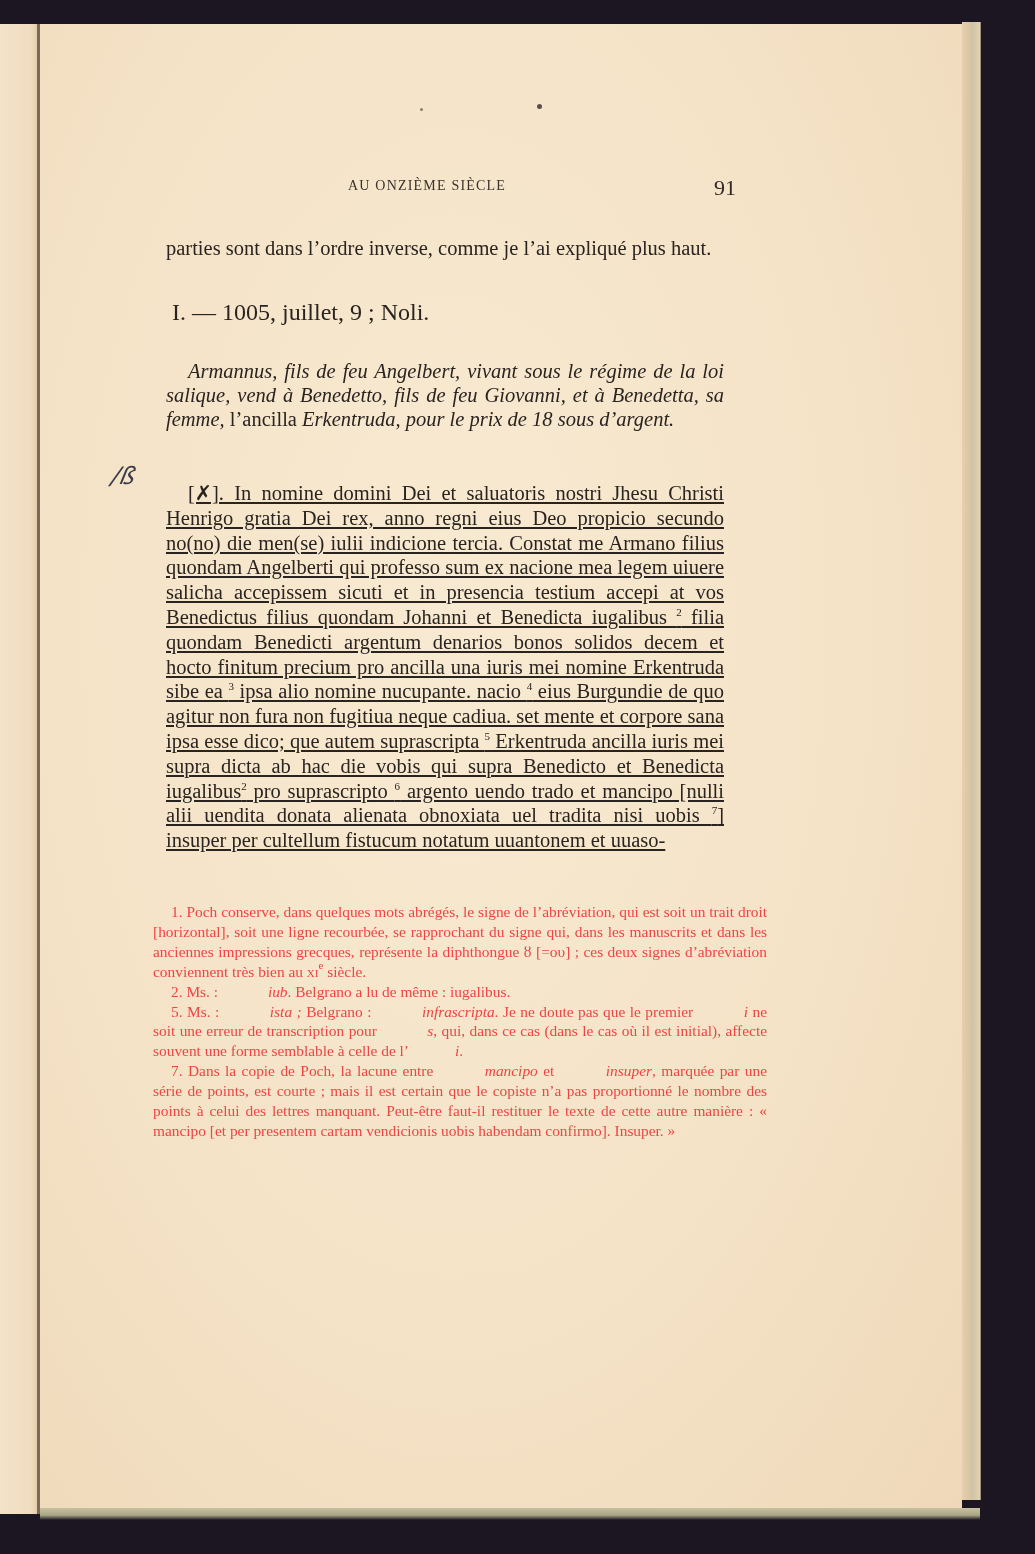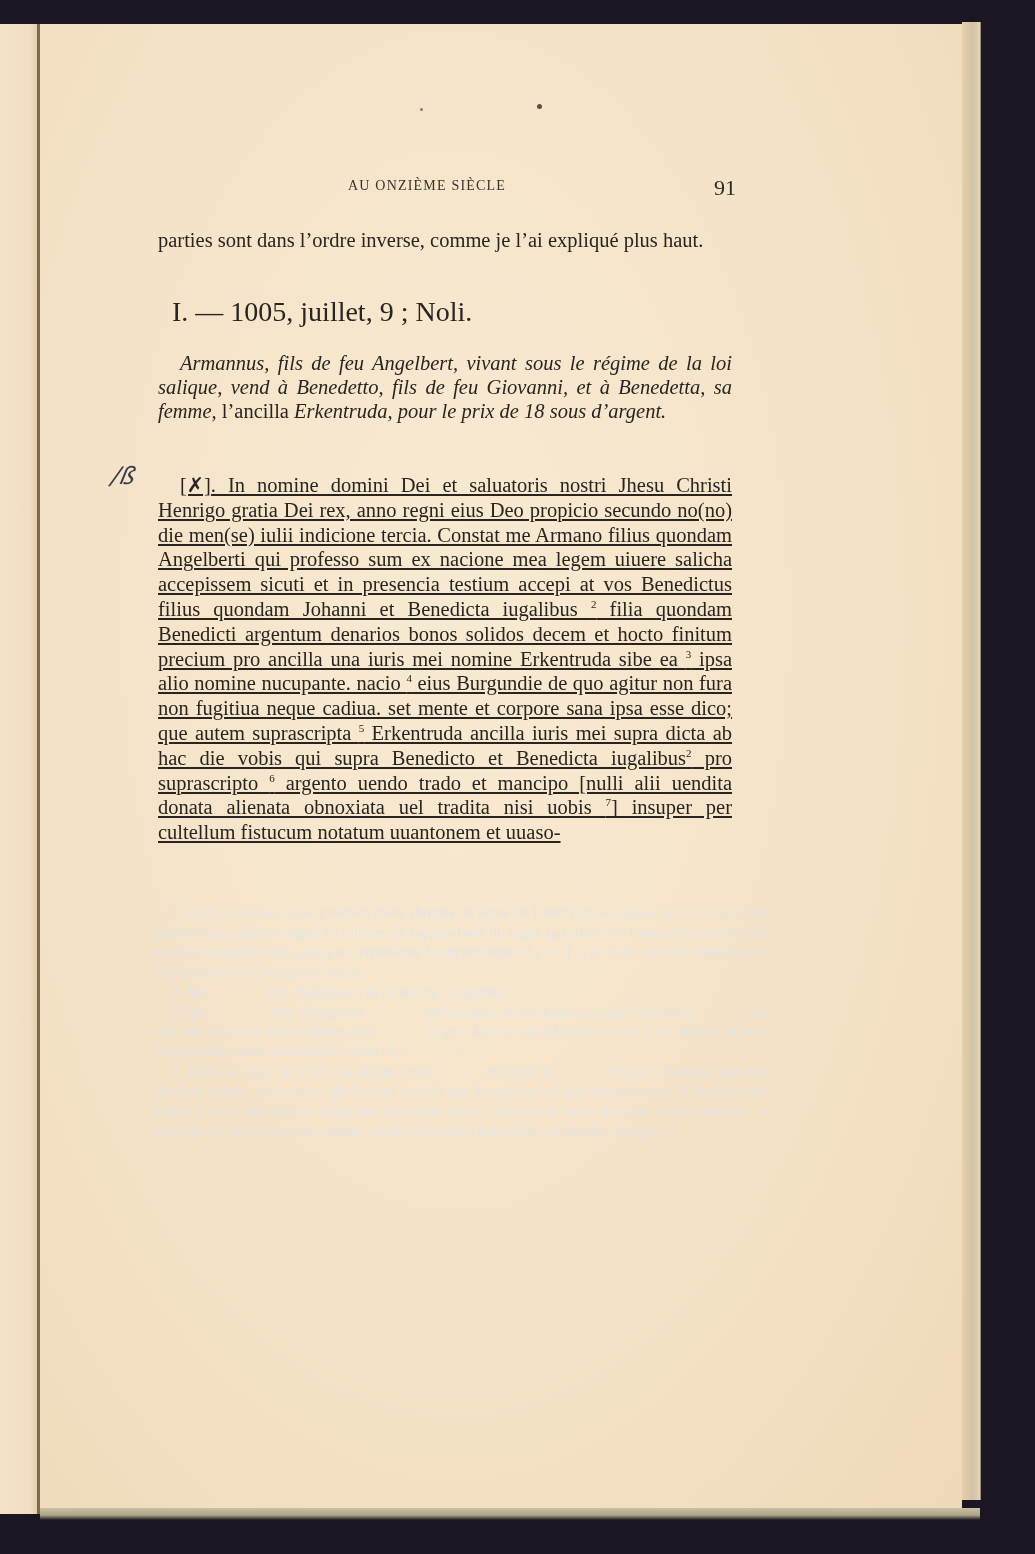--- a/index.html
+++ b/index.html
@@ -71,24 +71,24 @@
 
     .text-block {
       position: absolute;
       left: 150px;
       width: 590px;
       font-size: 20.5px;
       line-height: 24.8px;
       text-align: justify;
       color: #2a2420;
     }
-    .text-block p { margin: 8px; }
+    .text-block p { margin: 16px; }
     .indent { text-indent: 22px; }
     .intro { top: 220px; }
-    .doc-heading { top: 300px; left: 172px; font-size: 28px; }
+    .doc-heading { top: 300px; left: 172px; font-size: 24px; }
     .summary { top: 343px; font-style: italic; line-height: 24px; }
     .summary .roman { font-style: normal; }
     .charter { top: 465px; text-decoration: underline; }
     sup { font-size: 11px; vertical-align: 8px; line-height: 0; }
 
     .margin-note {
       position: absolute;
       left: 112px; top: 462px;
       font-family: "DejaVu Sans", sans-serif;
       font-style: italic;
@@ -97,21 +97,21 @@
       transform: skewX(-12deg);
     }
 
     .footnotes {
       position: absolute;
       left: 153px; top: 902px;
       width: 614px;
       font-size: 15.4px;
       line-height: 19.9px;
       text-align: justify;
-      color: #e5e5e5;
+      color: #ef4444;
     }
     .footnotes p { margin: 0; text-indent: 18px; }
     .footnotes i { font-style: italic; margin-left: 46px; }
     .sc { font-variant: small-caps; }
   </style>
 </head>
 <body>
 
 <div class="left-page"></div>
 <div class="gutter"></div>

